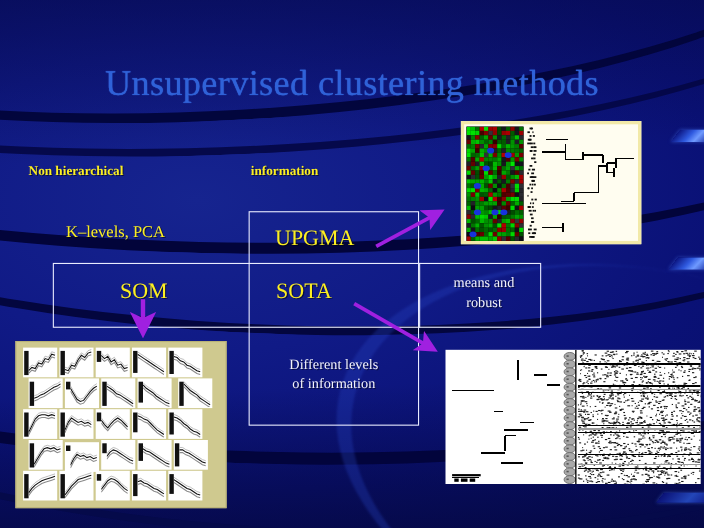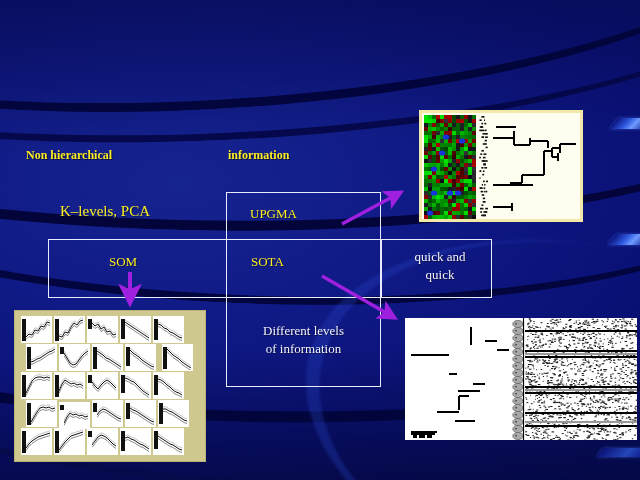--- a/index.html
+++ b/index.html
@@ -131,21 +131,21 @@
   #box-vertical { left: 226px; top: 192px; width: 155px; height: 195px; }
   
   #box-horizontal { left: 48px; top: 239px; width: 444px; height: 59px; }
   
   #divider-right { left: 381px; top: 239px; width: 0px; height: 59px;
                    border-left: 1px solid #e9ecff; border-right: 0; border-top: 0; border-bottom: 0; }
 
   .cell-label {
     position: absolute;
     color: #fbee22;
-    font-size: 13px;
+    font-size: 20px;
     white-space: nowrap;
     text-shadow: 1px 1px 0 rgba(0,0,0,.5);
   }
   #lbl-kmeans { left: 60px; top: 203px; font-size: 15px; }
   #lbl-upgma  { left: 250px; top: 206px; }
   #lbl-som    { left: 109px; top: 254px; }
   #lbl-sota   { left: 251px; top: 254px; }
 
   .cell-note {
     position: absolute;
@@ -224,36 +224,37 @@
   <div class="swoosh sw3"></div>
   <div class="swoosh sw4"></div>
   <div class="swoosh sw5"></div>
   <div class="swoosh sw6"></div>
   <div class="swoosh sw7"></div>
   <div class="sw-hi"></div>
   <div class="ribbon rb1"></div>
   <div class="ribbon rb2"></div>
   <div class="ribbon rb3"></div>
 
+  <div class="title">Unsupervised clustering methods</div>
 
   <div class="col-head" id="head-nonhier">Non hierarchical</div>
   <div class="col-head" id="head-hier">information</div>
 
   <div class="box" id="box-vertical"></div>
   <div class="box" id="box-horizontal"></div>
   <div class="box" id="divider-right"></div>
 
   <div class="cell-label" id="lbl-kmeans">K–levels, PCA</div>
   <div class="cell-label" id="lbl-upgma">UPGMA</div>
   <div class="cell-label" id="lbl-som">SOM</div>
   <div class="cell-label" id="lbl-sota">SOTA</div>
 
   <div class="cell-note" id="note-quick">
-    <div>quick and</div>
-    <div>quick</div>
+    <div>means and</div>
+    <div>robust</div>
   </div>
   <div class="cell-note" id="note-levels">
     <div>Different levels</div>
     <div>of information</div>
   </div>
 
   <svg class="arrow-svg" id="arrow-upgma" width="70" height="45">
     <defs>
       <marker id="ahead1" markerWidth="6" markerHeight="6" refX="2.6" refY="3" orient="auto" markerUnits="strokeWidth">
         <path d="M0,0 L6,3 L0,6 L1.4,3 Z" fill="#a020e0"></path>

